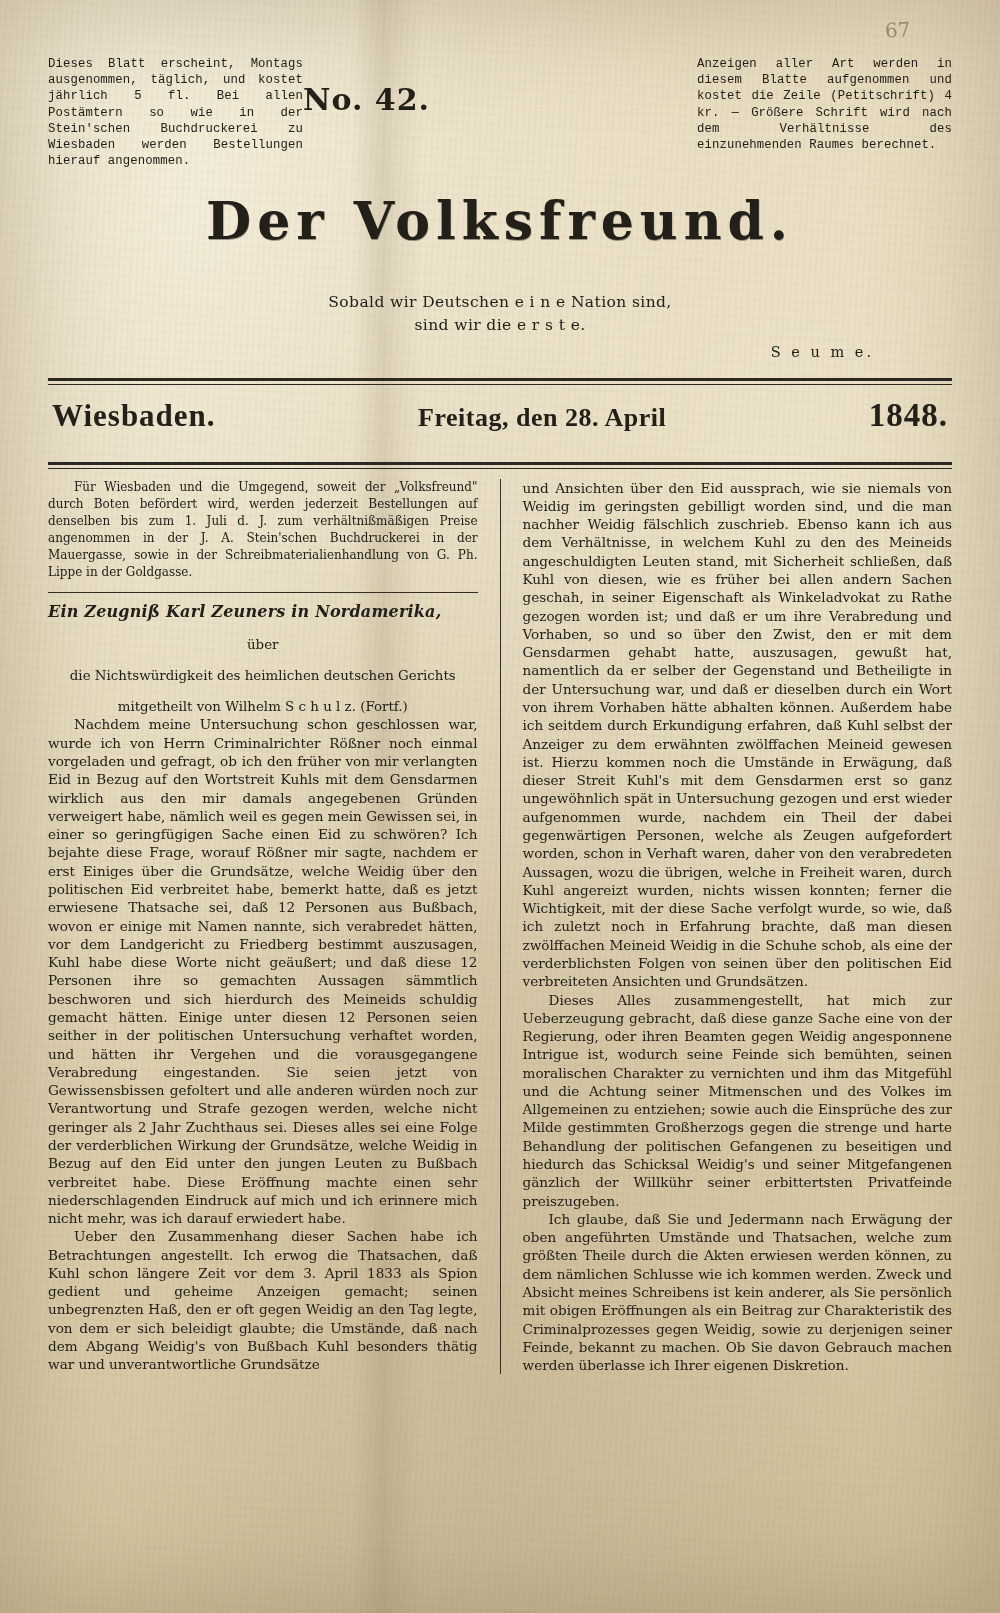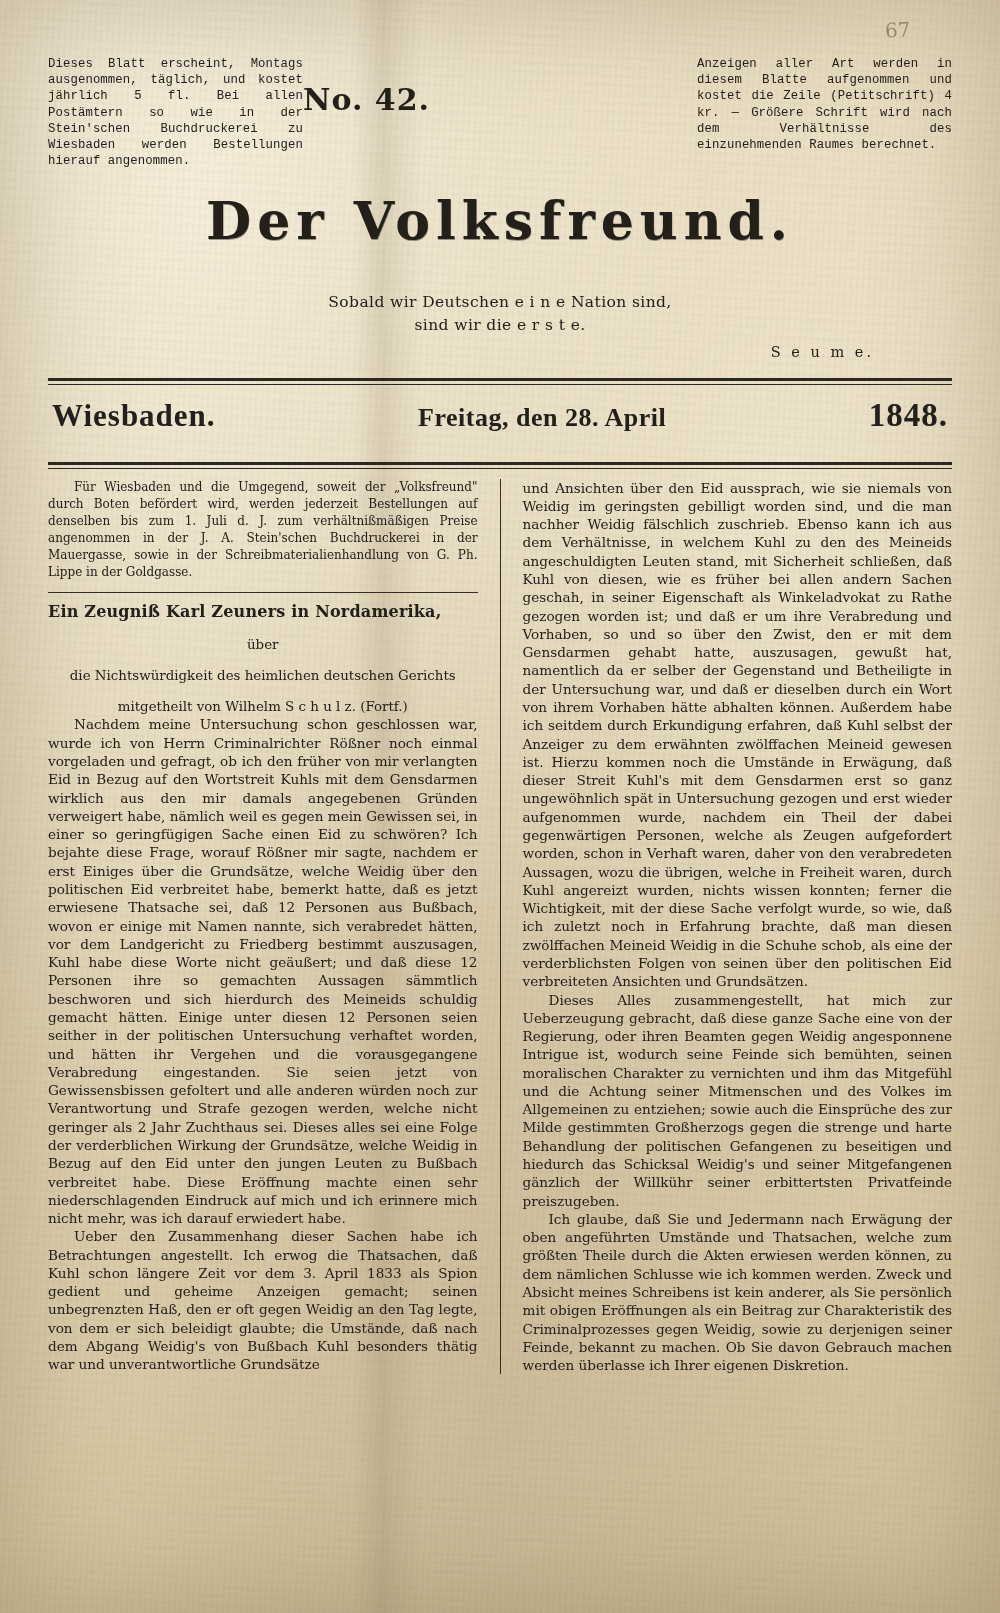--- a/index.html
+++ b/index.html
@@ -150,20 +150,21 @@
     border: 0;
     border-top: 1.5px solid #322c23;
     margin: 11px 0 9px 0;
   }
   .art-head {
     font-weight: bold;
     font-size: 16px;
     line-height: 1.3;
     text-align: left;
     letter-spacing: .2px;
+    font-style: italic;
   }
   .art-sub {
     text-align: center;
     font-size: 13.4px;
     line-height: 1.34;
     margin-top: 13px;
   }
 </style>
 </head>
 <body>

